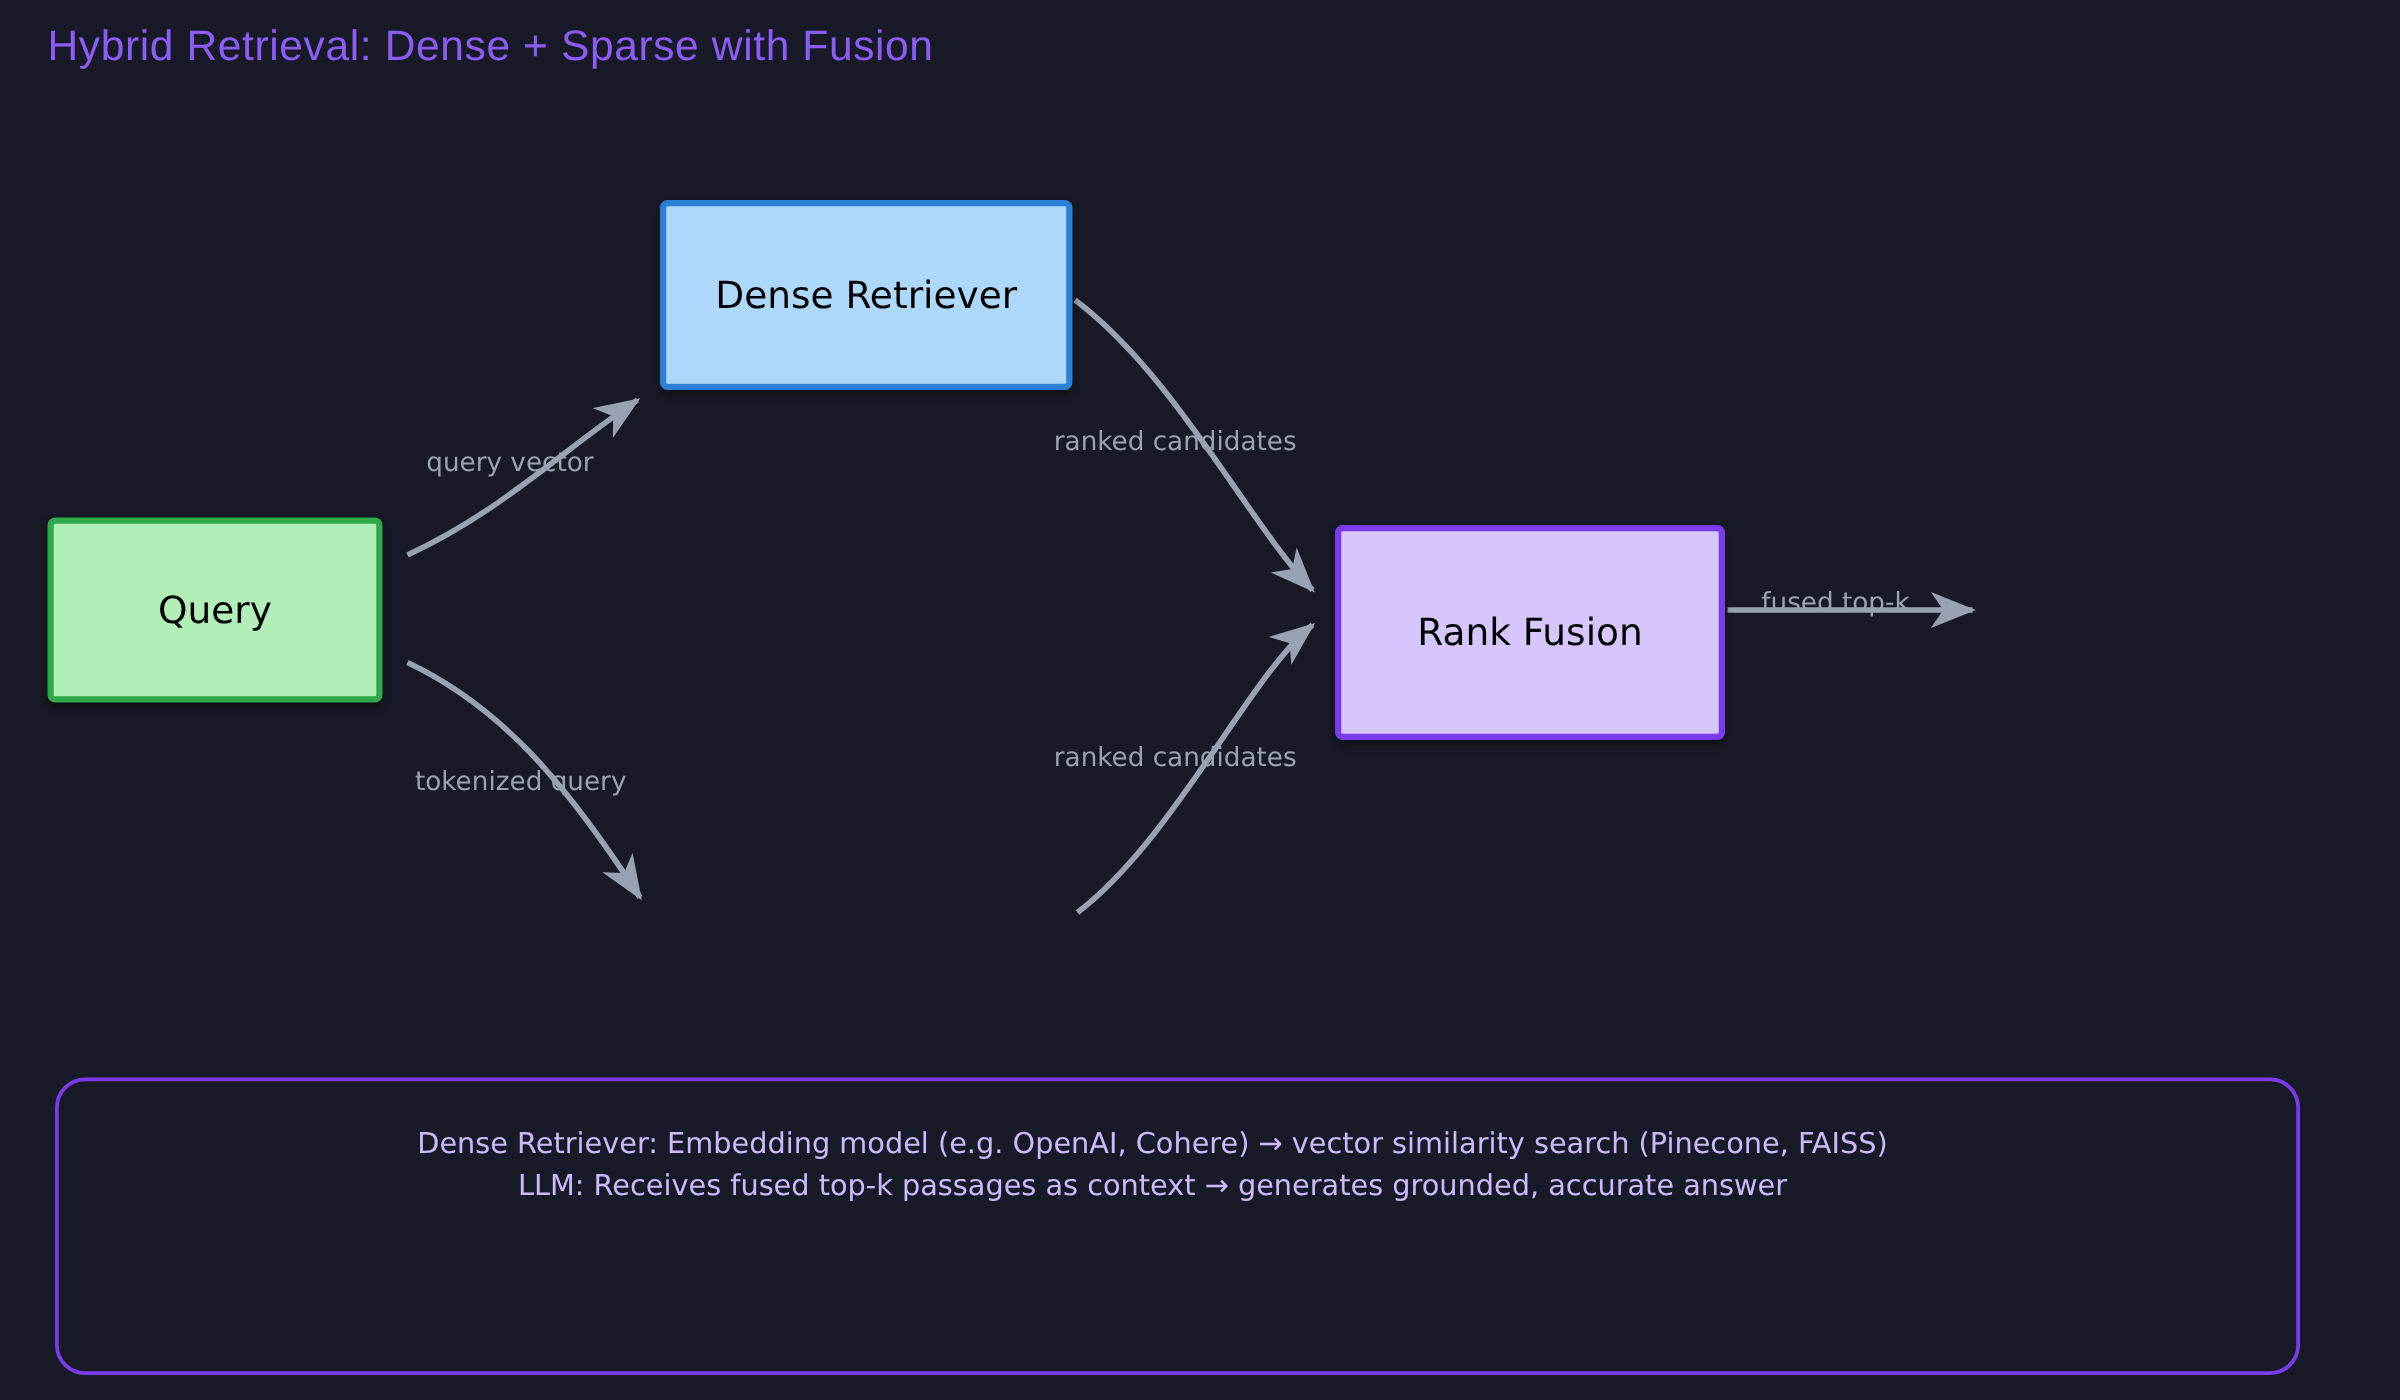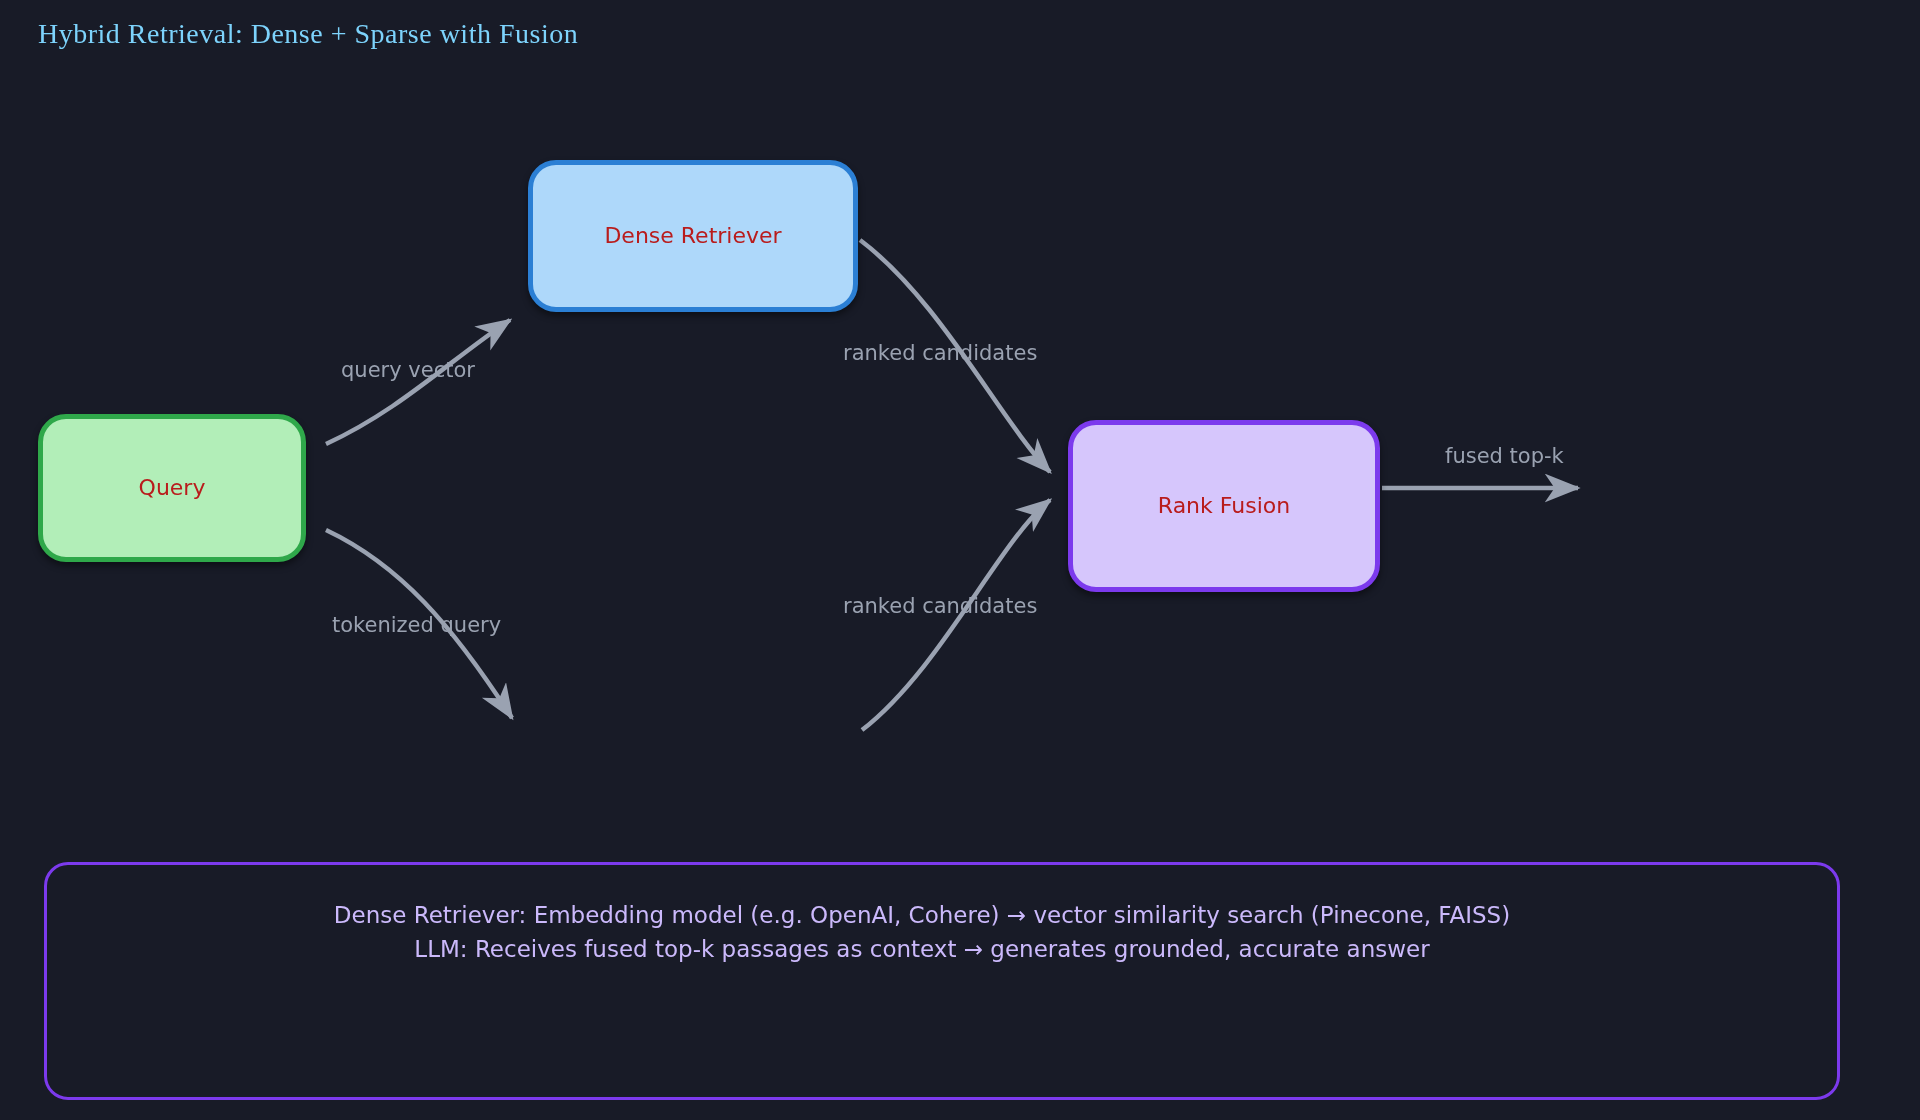--- a/index.html
+++ b/index.html
@@ -12,37 +12,37 @@
     width: 1920px;
     height: 1120px;
     background: #181b27;
     overflow: hidden;
     font-family: "DejaVu Sans", sans-serif;
   }
   #diagram-title {
     position: absolute;
     left: 38px;
     top: 18px;
-    font-size: 28px;
-    color: #7dd3fc;
+    font-size: 34px;
+    color: #8b5cf6;
     letter-spacing: 0.5px;
-    font-family: Liberation Serif, serif;
+    font-family: Liberation Sans, sans-serif;
     white-space: nowrap;
   }
   .node {
     position: absolute;
     box-sizing: border-box;
     display: flex;
     align-items: center;
     justify-content: center;
-    border-radius: 28px;
+    border-radius: 6px;
     border-width: 5px;
     border-style: solid;
-    color: #b91c1c;
-    font-size: 22px;
+    color: #000000;
+    font-size: 30px;
     text-align: center;
     line-height: 1.1;
     box-shadow: 0 4px 7px rgba(0,0,0,0.45);
   }
   #node-query      { left: 38px;   top: 414px; width: 268px; height: 148px;
                      background: #b2eeb8; border-color: #2fa84a; }
   #node-dense      { left: 528px;  top: 160px; width: 330px; height: 152px;
                      background: #aed8fa; border-color: #2b7fd4; }
   #node-sparse     { left: 530px;  top: 666px; width: 330px; height: 152px;
                      background: #fce7a2; border-color: #e8761a; }
@@ -62,21 +62,21 @@
     position: absolute;
     color: #9aa2b1;
     font-size: 21px;
     white-space: nowrap;
     font-family: "DejaVu Sans", sans-serif;
   }
   #label-query-vector      { left: 341px;  top: 358px; }
   #label-tokenized-query   { left: 332px;  top: 613px; }
   #label-ranked-dense      { left: 843px;  top: 341px; }
   #label-ranked-sparse     { left: 843px;  top: 594px; }
-  #label-fused-topk        { left: 1409px; top: 444px; margin-left: 36px; }
+  #label-fused-topk        { left: 1409px; top: 470px; }
 
   #legend-box {
     position: absolute;
     left: 44px;
     top: 862px;
     width: 1796px;
     height: 238px;
     box-sizing: border-box;
     border: 3px solid #7c3aed;
     border-radius: 24px;

